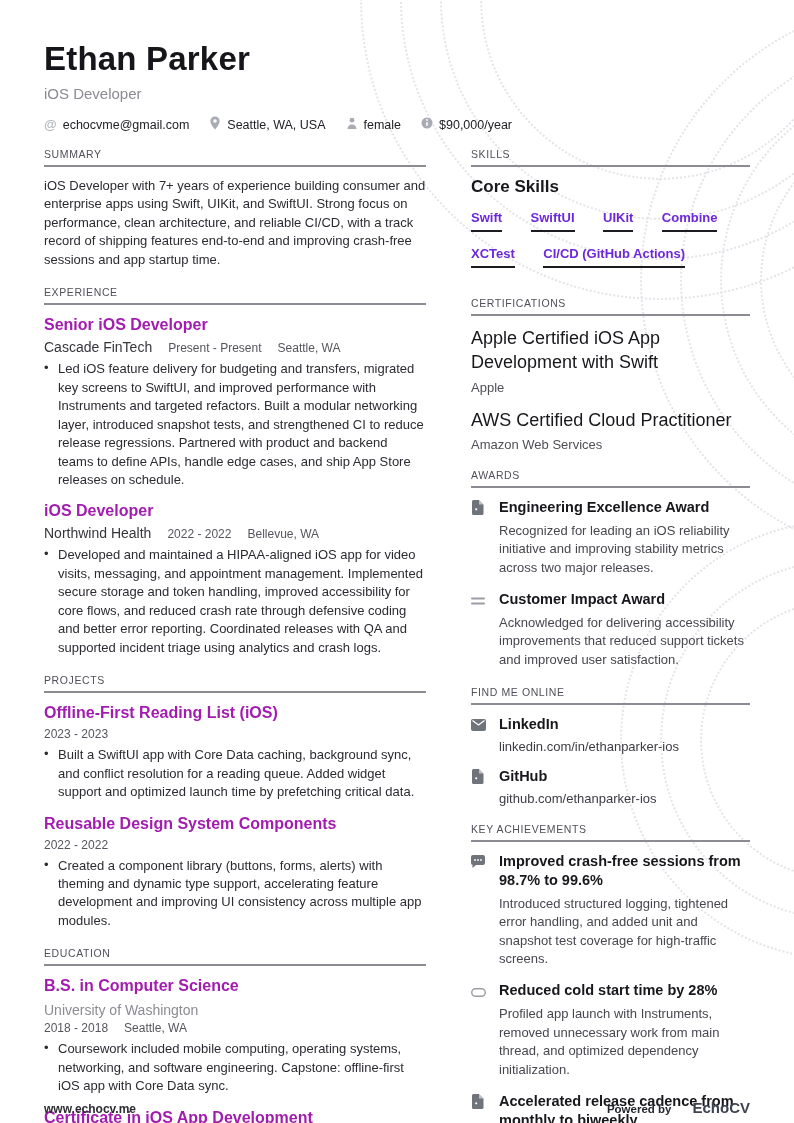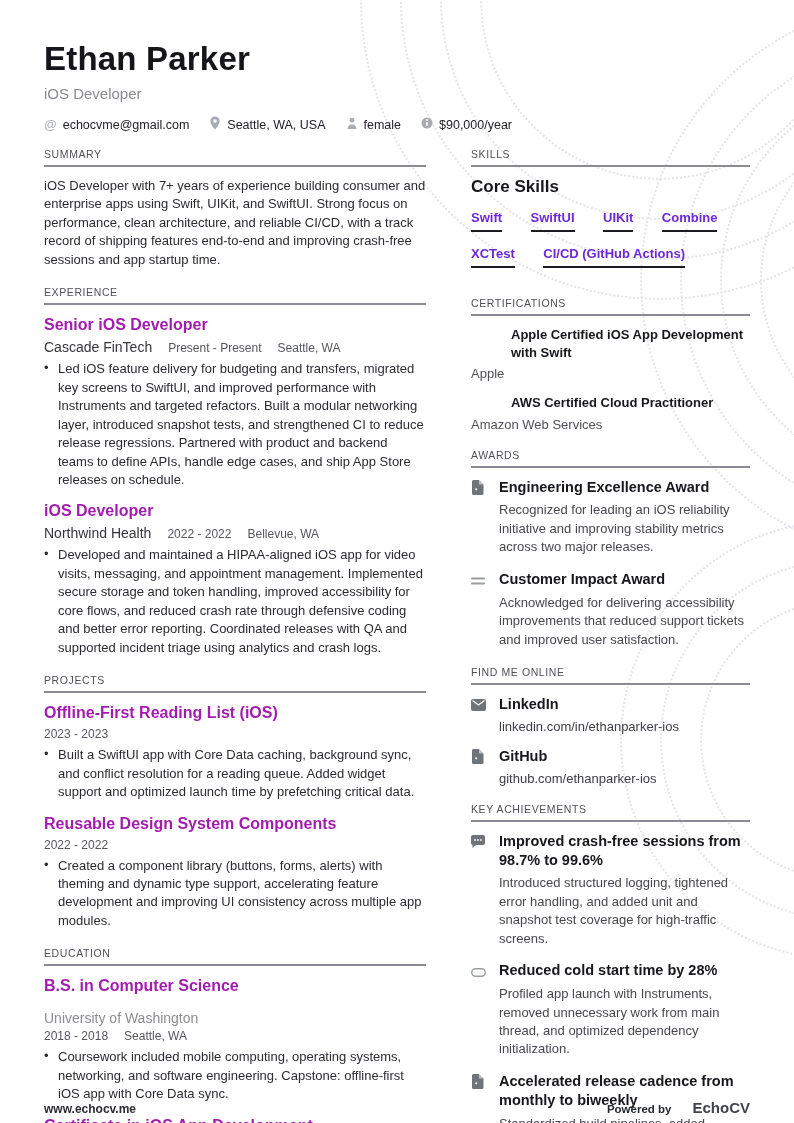--- a/index.html
+++ b/index.html
@@ -30,35 +30,35 @@
     font-size: 10.5px; letter-spacing:.6px; color:#50505a; font-weight:400;
     padding-bottom: 5px; border-bottom: 2px solid #8b8b93; margin-bottom: 10px;
   }
   .body-text { font-size: 13px; line-height: 1.42; color:#2b2b32; }
 
   .xp-item { margin-bottom: 12px; }
   .xp-title { font-size: 16px; font-weight: 700; color:#a21caf; line-height:1.25; }
   .xp-meta { display:flex; gap:16px; align-items:baseline; margin-top: 4px; flex-wrap:wrap; }
   .xp-company { font-size: 14px; color:#35353c; }
   .xp-sub { font-size: 12px; color:#55555e; }
-  .school-name { font-size: 14px; color:#8b8b93; margin-top: 14px; }
+  .school-name { font-size: 14px; color:#8b8b93; margin-top: 6px; }
   .bullet { display:flex; margin-top: 5px; }
   .bdot { width: 14px; flex:none; font-size:13px; color:#2b2b32; }
   .btext { flex:1; font-size: 13px; line-height: 1.42; color:#2b2b32; }
 
   .group-title { font-size: 17px; font-weight:700; color:#17171c; margin-bottom: 11px; }
   .skill-list { margin-bottom: 2px; }
   .skill {
     display:inline-block; font-size:13px; font-weight:700; color:#6d28d9;
     border-bottom: 2px solid #1b1b21; padding-bottom: 5px;
     margin: 0 24px 12px 0;
   }
 
   .cert-item { margin-bottom: 13px; }
-  .cert-name { font-size: 13px; font-weight:700; color:#17171c; line-height:1.35;margin-left:40px; }
+  .cert-name { font-size: 18px; font-weight:400; color:#17171c; line-height:1.35; }
   .cert-issuer { font-size: 13px; color:#4f4f57; margin-top: 5px; }
 
   .icon-item { display:flex; gap:13px; margin-bottom: 13px; }
   .icon-box { width: 15px; flex:none; padding-top: 2px; }
   .icon-body { flex:1; min-width:0; }
   .item-title { font-size: 14.5px; font-weight: 700; color:#17171c; line-height: 1.3; }
   .item-desc { font-size: 13px; color:#47474f; line-height: 1.42; margin-top: 5px; }
   .link-url { font-size: 13px; color:#3c3c44; margin-top: 5px; }
 
   .footer {

